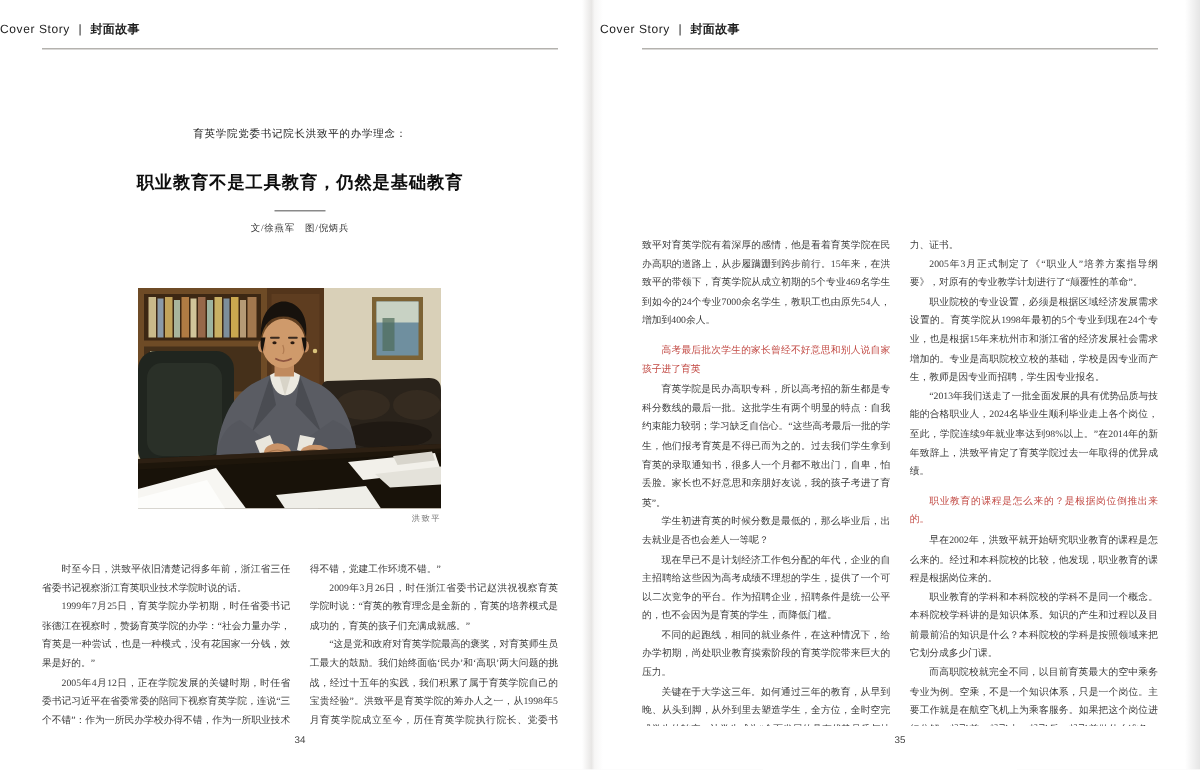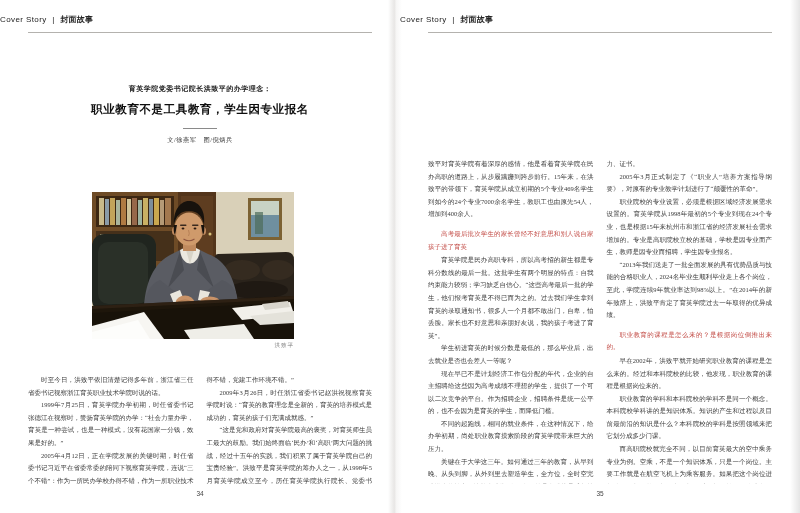--- a/index.html
+++ b/index.html
@@ -10,21 +10,21 @@
   .edge-right{position:absolute;right:0;top:0;width:10px;height:513px;
     background:linear-gradient(to left,rgba(0,0,0,.10),rgba(0,0,0,0));pointer-events:none;}
   .page{position:absolute;top:0;width:400px;height:513px;}
   .page.left{left:0;} .page.right{left:400px;}
   .page-header{position:absolute;top:14px;left:0;right:0;text-align:left;
     font-family:"Liberation Sans",sans-serif;font-size:8px;color:#222;letter-spacing:.4px;}
   .page-header .cn{font-weight:bold;letter-spacing:.2px;}
   .page-header .sep{margin:0 3px;color:#222;}
   .header-rule{position:absolute;top:32px;left:28px;right:28px;border-top:1px solid #b4b2ae;}
   .title-block{position:absolute;top:84px;left:20px;right:20px;text-align:center;}
-  .eyebrow{margin:0 0 8px;font-size:7px;color:#222;letter-spacing:.5px;font-weight:bold;}
+  .eyebrow{margin:0 0 20px;font-size:7px;color:#222;letter-spacing:.5px;}
   .article-title{margin:0;font-family:"Liberation Sans",sans-serif;font-weight:bold;
     font-size:11.5px;color:#0d0d0d;letter-spacing:.6px;}
   .title-divider{width:34px;border:0;border-top:1px solid #8a8a8a;margin:11px auto 7px;}
   .byline{margin:0;font-size:6.3px;color:#333;letter-spacing:.5px;}
   figure.photo{position:absolute;left:92px;top:192px;width:202px;margin:0;}
   figure.photo svg{display:block;}
   figcaption{margin-top:3px;text-align:right;font-size:5.5px;color:#777;letter-spacing:1px;}
   .text-block{position:absolute;left:28px;width:344px;display:flex;gap:13px;overflow:hidden;}
   .page.left .text-block{top:374px;height:112px;}
   .page.right .text-block{top:158px;height:326px;}
@@ -43,21 +43,21 @@
   <div class="page left">
     <div class="page-header">
       <span>Cover Story</span>
       <span class="sep">|</span>
       <span class="cn">封面故事</span>
     </div>
     <div class="header-rule"></div>
 
     <div class="title-block">
       <p class="eyebrow">育英学院党委书记院长洪致平的办学理念：</p>
-      <h1 class="article-title">职业教育不是工具教育，学生因专业报名</h1>
+      <h1 class="article-title">职业教育不是工具教育，仍然是基础教育</h1>
       <hr class="title-divider">
       <p class="byline">文/徐燕军　图/倪炳兵</p>
     </div>
 
     <figure class="photo">
       <svg viewBox="0 0 202 147" width="202" height="147">
 
         <rect width="202" height="147" fill="#d5cbb0"></rect>
         <rect x="120" width="82" height="147" fill="#d9d0b8"></rect>
 

